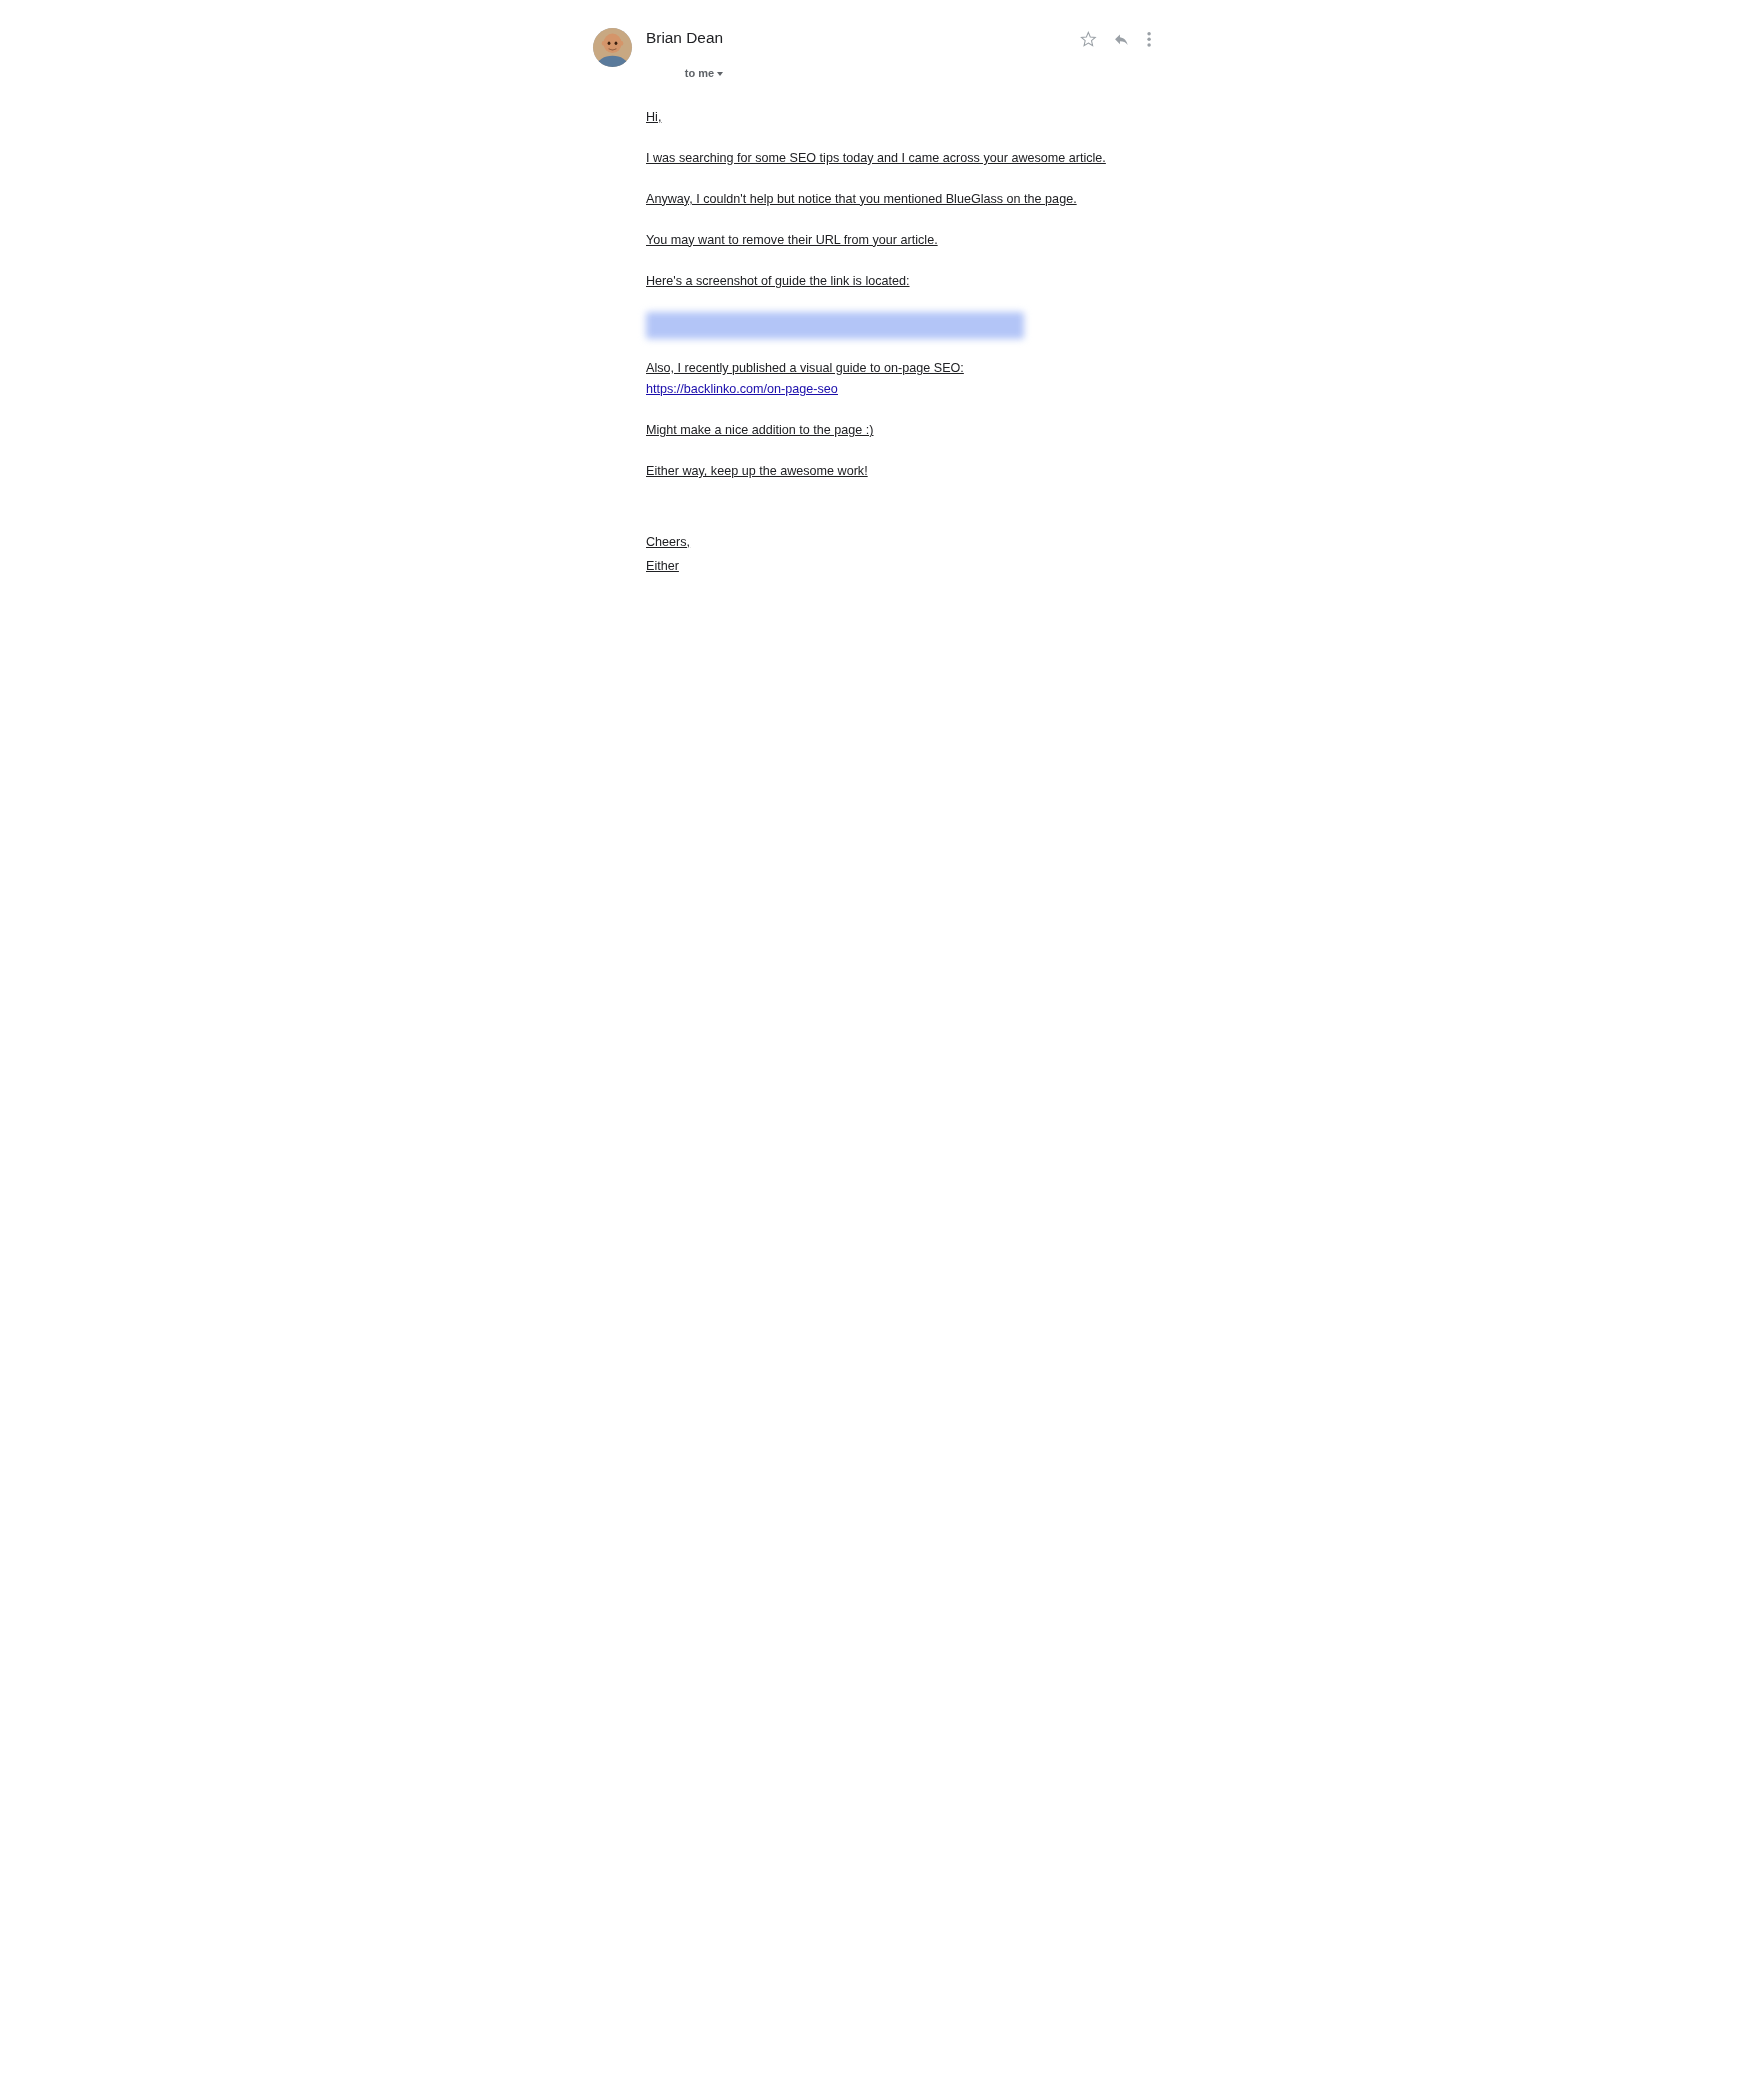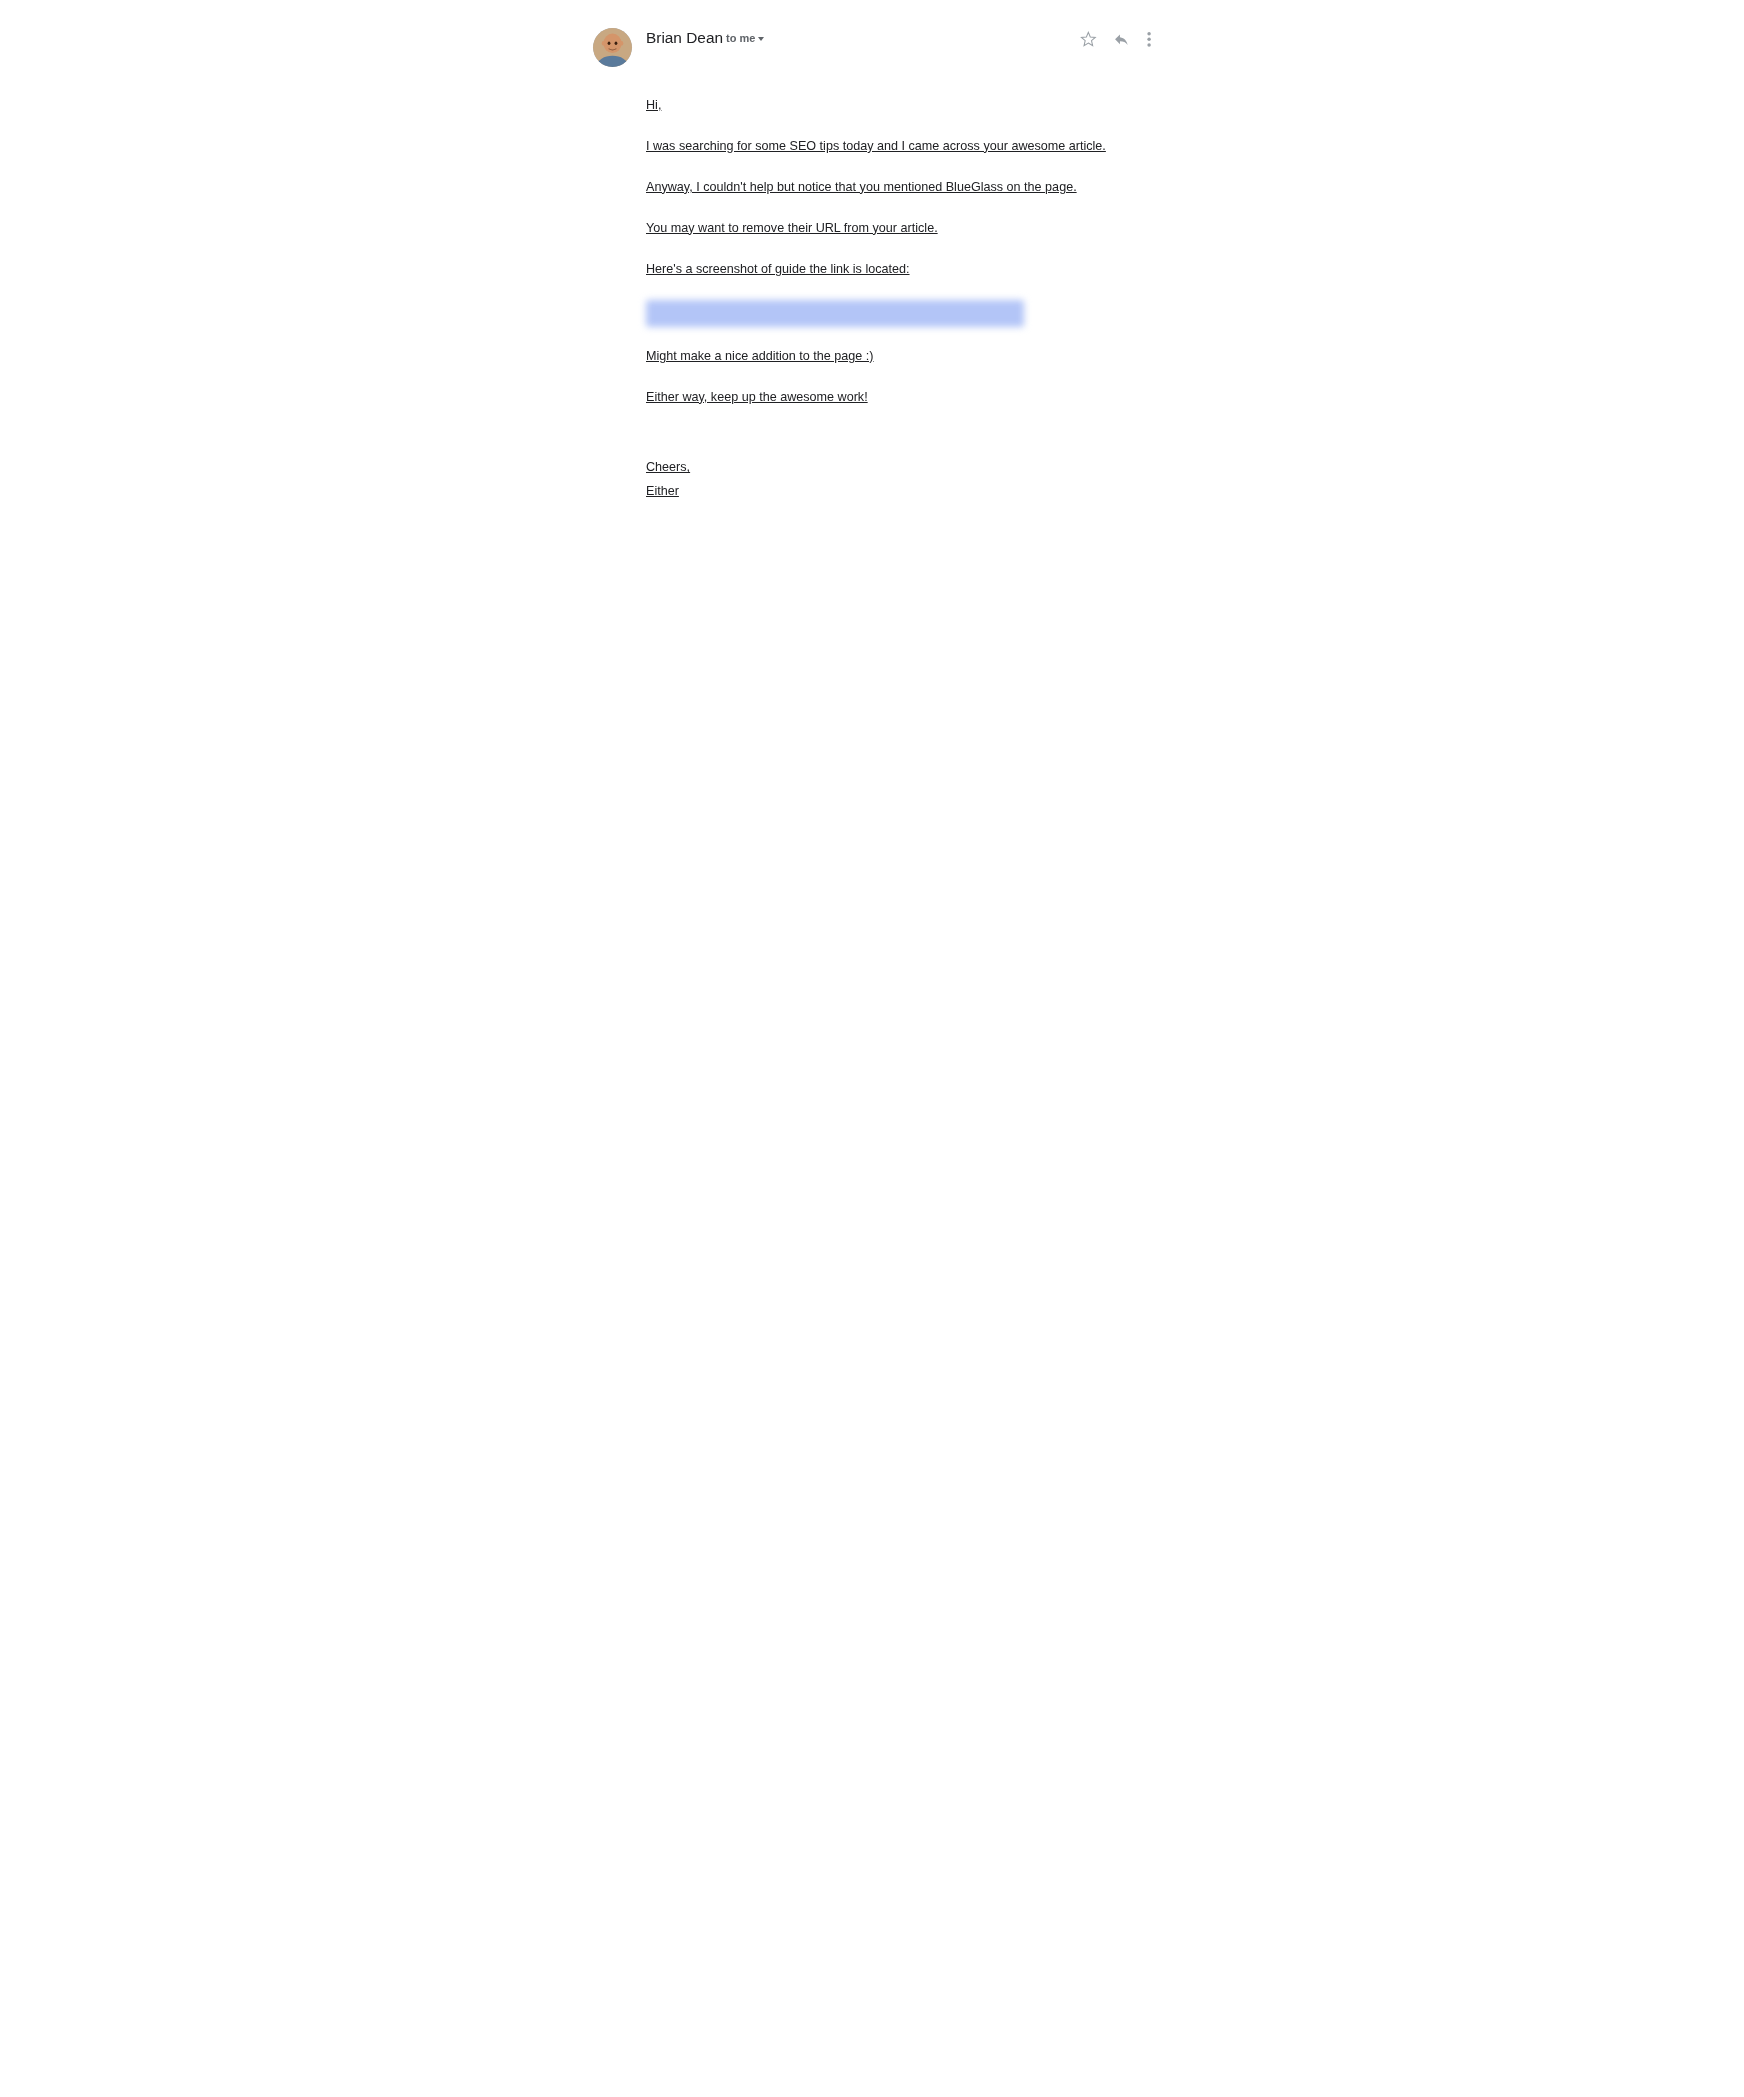--- a/index.html
+++ b/index.html
@@ -47,21 +47,23 @@
       justify-content: center;
     }
 
     .avatar-face {
       width: 39px;
       height: 39px;
     }
 
     .sender-details {
       display: flex;
-      gap: 3px;
+      flex-direction: column;
+      gap: 19px;
+      align-items: flex-end;
     }
 
     .sender-name {
       font-size: 15.4px;
       font-weight: 500;
       color: #202124;
       line-height: 1.3;
     }
 
     .sender-to {
@@ -194,20 +196,24 @@
 
     <p>Anyway, I couldn't help but notice that you mentioned BlueGlass on the page.</p>
 
 
     <p>You may want to remove their URL from your article.</p>
 
     <p>Here's a screenshot of guide the link is located:</p>
 
     <div class="blurred-url">https://www.somewebsite.com/article-id-19&nbsp;&nbsp;&nbsp;&nbsp;&nbsp;&nbsp;&nbsp;&nbsp;&nbsp;&nbsp;&nbsp;&nbsp;&nbsp;&nbsp;</div>
 
+    <p>
+      <span>Also, I recently published a visual guide to on-page SEO:</span><br>
+      <a href="#">https://backlinko.com/on-page-seo</a>
+    </p>
 
     <p>Might make a nice addition to the page :)</p>
 
     <p>Either way, keep up the awesome work!</p>
 
     <div class="signature">
       <div>Cheers,</div>
       <div>Either</div>
     </div>
   </div>

